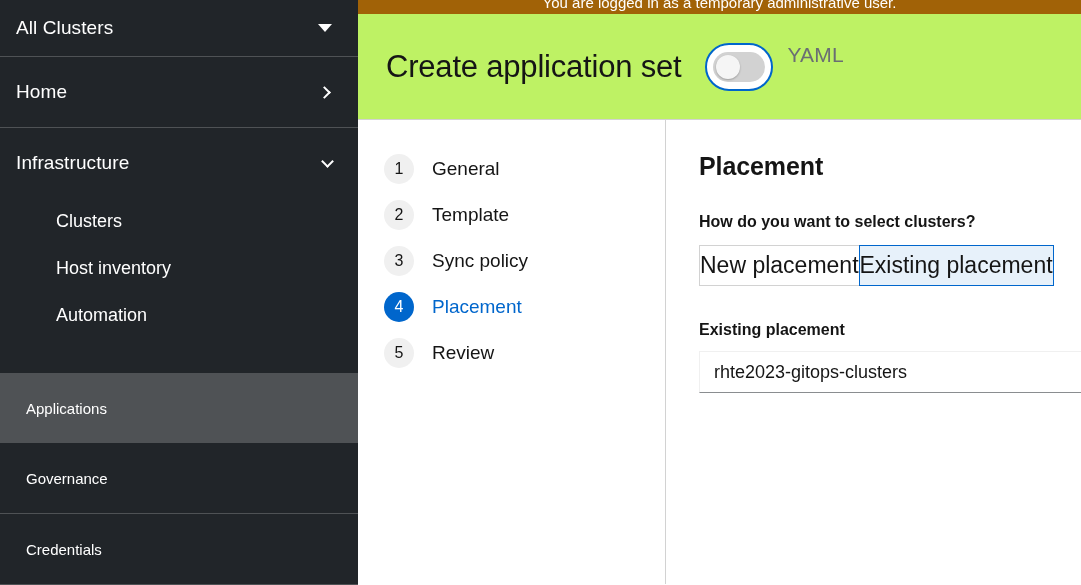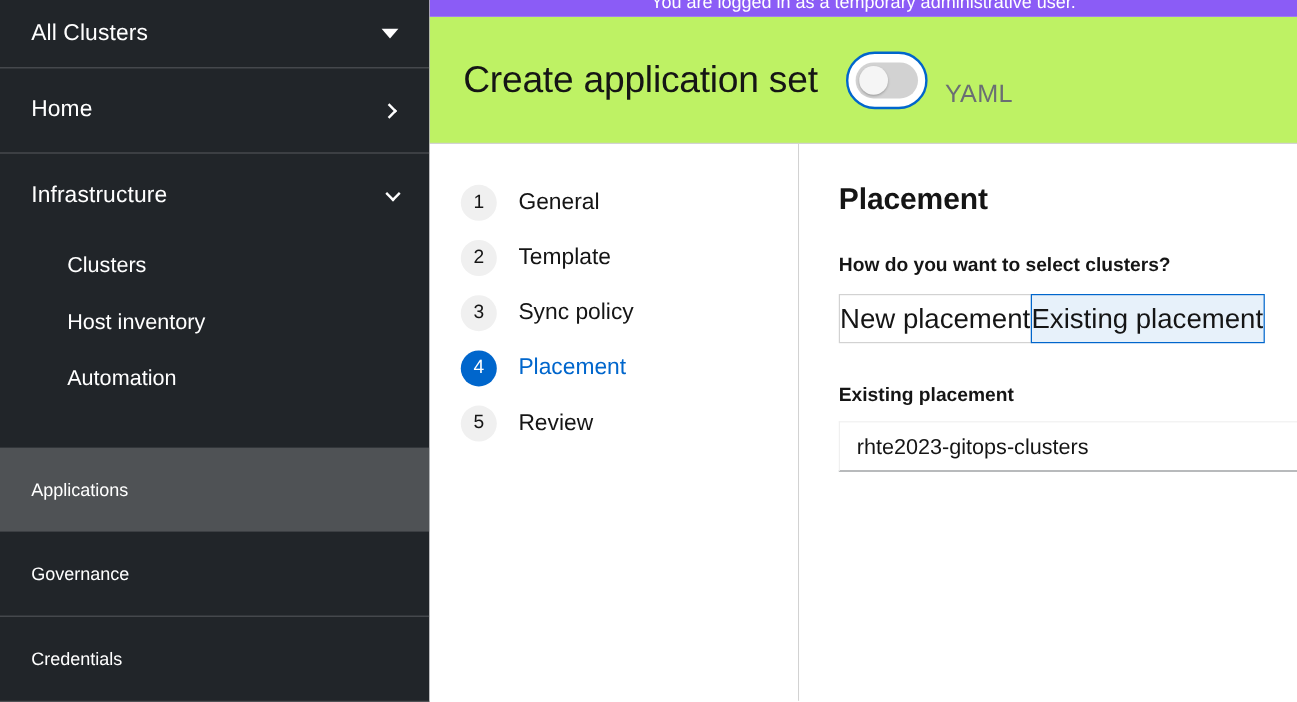--- a/index.html
+++ b/index.html
@@ -15,21 +15,21 @@
   #sidebar {
     width: 358px; height: 585px;
     background: #212529;
     color: #ffffff;
     flex: 0 0 358px;
     position: relative;
     overflow: hidden;
   }
   .nav-row {
     display: flex; align-items: center; justify-content: space-between;
-    padding: 0 26px 0 26px;
+    padding: 0 26px 0 16px;
     color: #ffffff;
     cursor: pointer;
     position: relative;
   }
   .nav-row .label { font-size: 19px; font-weight: 400; letter-spacing: .1px; white-space: nowrap; }
   .nav-sep { height: 1px; background: #4f5255; width: 100%; }
 
   .clusters-row { height: 56px; }
   .home-row { height: 70px; }
   .infra-row { height: 70px; }
@@ -44,40 +44,40 @@
   .chev.right { transform: rotate(-45deg); margin-right: 3px; }
   .chev.down { transform: rotate(45deg); margin-bottom: 4px; }
 
   .spacer-block { height: 34px; }
 
   
   #main { position: relative; width: 723px; height: 585px; background: #ffffff; overflow: hidden; }
 
   #banner {
     height: 14px; width: 100%;
-    background: #8b5cf6;
+    background: #a16207;
     color: #ffffff;
     font-size: 15px;
     text-align: center;
     line-height: 14px;
     overflow: hidden;
     position: relative;
   }
   #banner .banner-text { position: absolute; left: 0; right: 0; top: -7px; line-height: 20px; white-space: nowrap; }
 
   #page-header {
     height: 106px;
     display: flex; align-items: center;
     padding-left: 28px;
     background: #bef264;
     border-bottom: 1px solid #d2d2d2;
   }
   #page-title { font-size: 31px; font-weight: 400; color: #151515; letter-spacing: -.2px; }
 
-  #yaml-wrap { display: flex; align-items: flex-end; margin-left: 24px; }
+  #yaml-wrap { display: flex; align-items: flex-start; margin-left: 24px; }
   #yaml-toggle {
     width: 68px; height: 48px;
     border: 2px solid #0066cc;
     border-radius: 24px;
     display: flex; align-items: center;
     background: #ffffff;
     padding: 0 6px;
     cursor: pointer;
   }
   #yaml-track {

